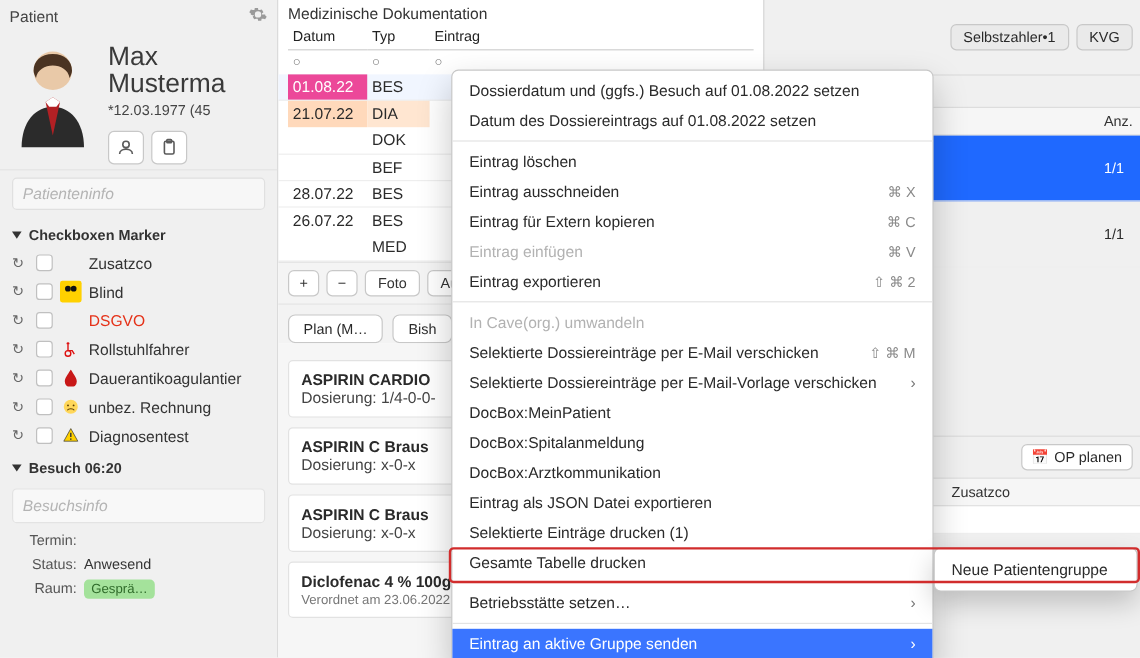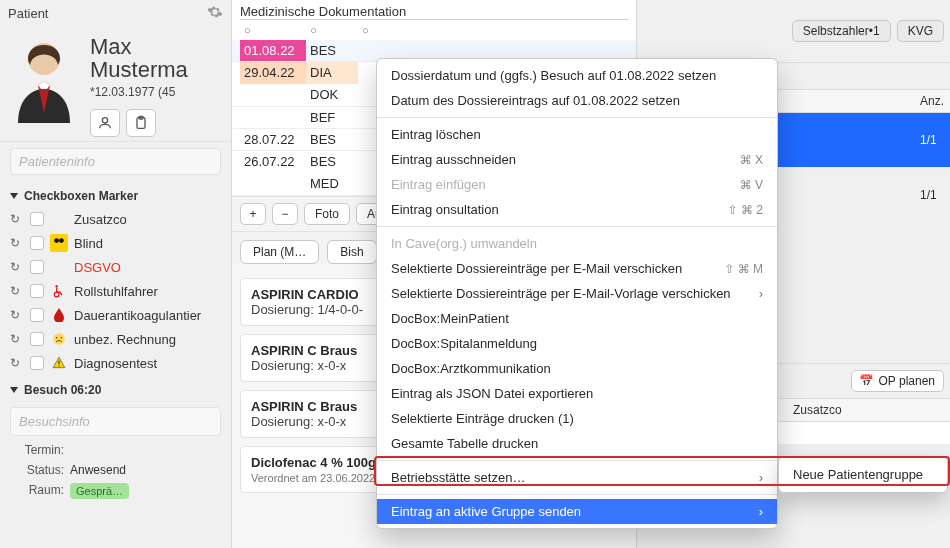--- a/index.html
+++ b/index.html
@@ -391,35 +391,40 @@
       </div>
     <div class="kv">
         <span class="k">Raum:</span>
         <span class="v"><span class="badge-green">Gesprä…</span></span>
       </div>
   </div>
 
   <div class="center">
     <div class="center-head">Medizinische Dokumentation</div>
 
+    <div class="tbl-head">
+      <div class="th th-date">Datum</div>
+      <div class="th th-typ">Typ</div>
+      <div class="th th-ent">Eintrag</div>
+    </div>
     <div class="tbl-sub">
         <div class="th th-date sc">○</div>
         <div class="th th-typ sc">○</div>
         <div class="th th-ent sc">○</div>
       </div>
 
     <div class="tbody">
       <div class="trow sel">
         <div class="td td-date">01.08.22</div>
         <div class="td td-typ">BES</div>
         <div class="td td-ent"></div>
       </div>
       <div class="row-group">
         <div class="trow orange" style="border-bottom:none">
-          <div class="td td-date">29.04.22</div>
+          <div class="td td-date">21.07.22</div>
           <div class="td td-typ">DIA</div>
           <div class="td td-ent"></div>
         </div>
         <div class="trow" style="border-bottom:none">
           <div class="td td-date"></div>
           <div class="td td-typ">DOK</div>
           <div class="td td-ent"></div>
         </div>
       </div>
       <div class="trow">
@@ -529,26 +534,30 @@
         <span>Datum des Dossiereintrags auf 01.08.2022 setzen</span>
       </div>
     <div class="msep"></div>
     <div class="mi">
         <span>Eintrag löschen</span>
       </div>
     <div class="mi">
         <span>Eintrag ausschneiden</span>
         <span class="sc">⌘ X</span>
       </div>
+    <div class="mi">
+        <span>Eintrag für Extern kopieren</span>
+        <span class="sc">⌘ C</span>
+      </div>
     <div class="mi disabled">
         <span>Eintrag einfügen</span>
         <span class="sc">⌘ V</span>
       </div>
     <div class="mi">
-        <span>Eintrag onsultation</span>
+        <span>Eintrag exportieren</span>
         <span class="sc">⇧ ⌘ 2</span>
       </div>
     <div class="msep"></div>
     <div class="mi disabled">
         <span>In Cave(org.) umwandeln</span>
       </div>
     <div class="mi">
         <span>Selektierte Dossiereinträge per E-Mail verschicken</span>
         <span class="sc">⇧ ⌘ M</span>
       </div>

